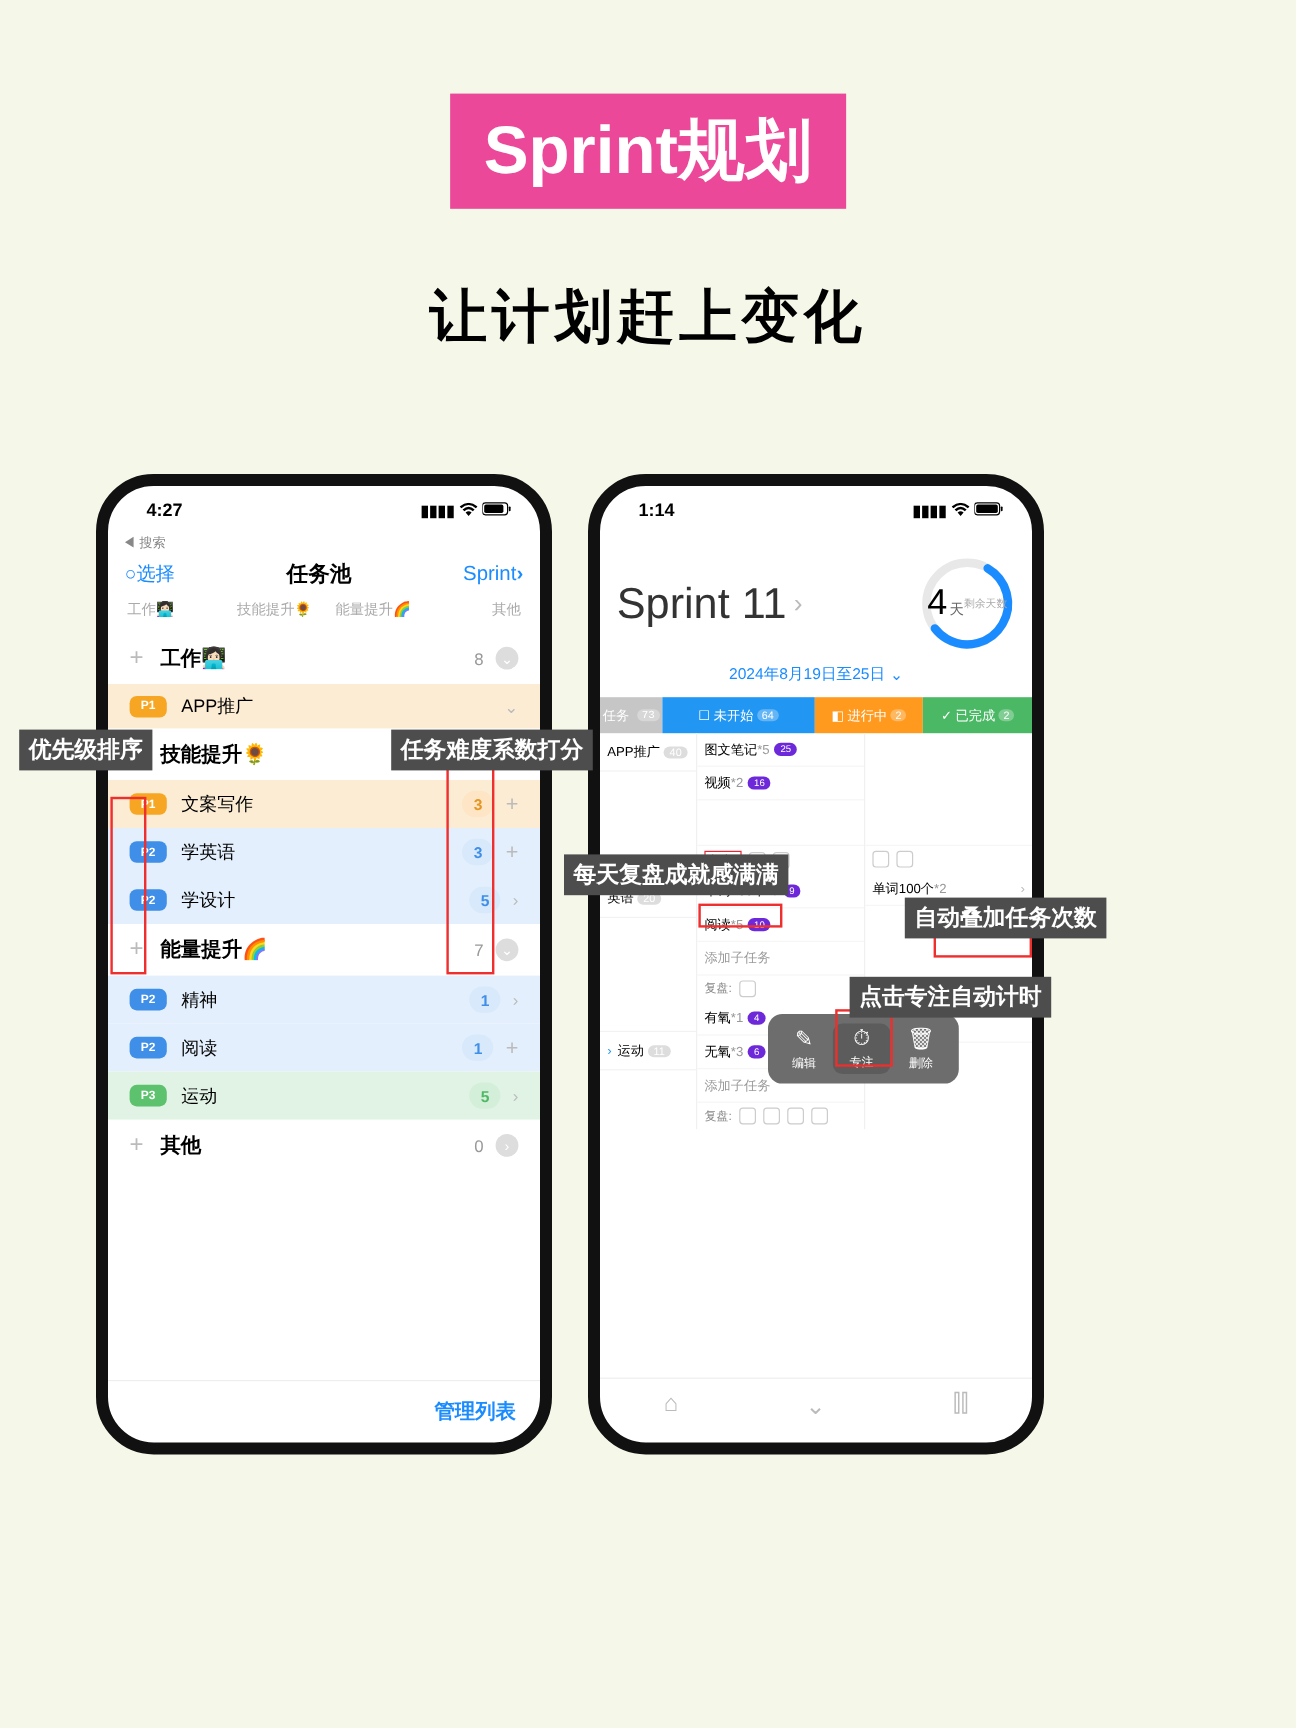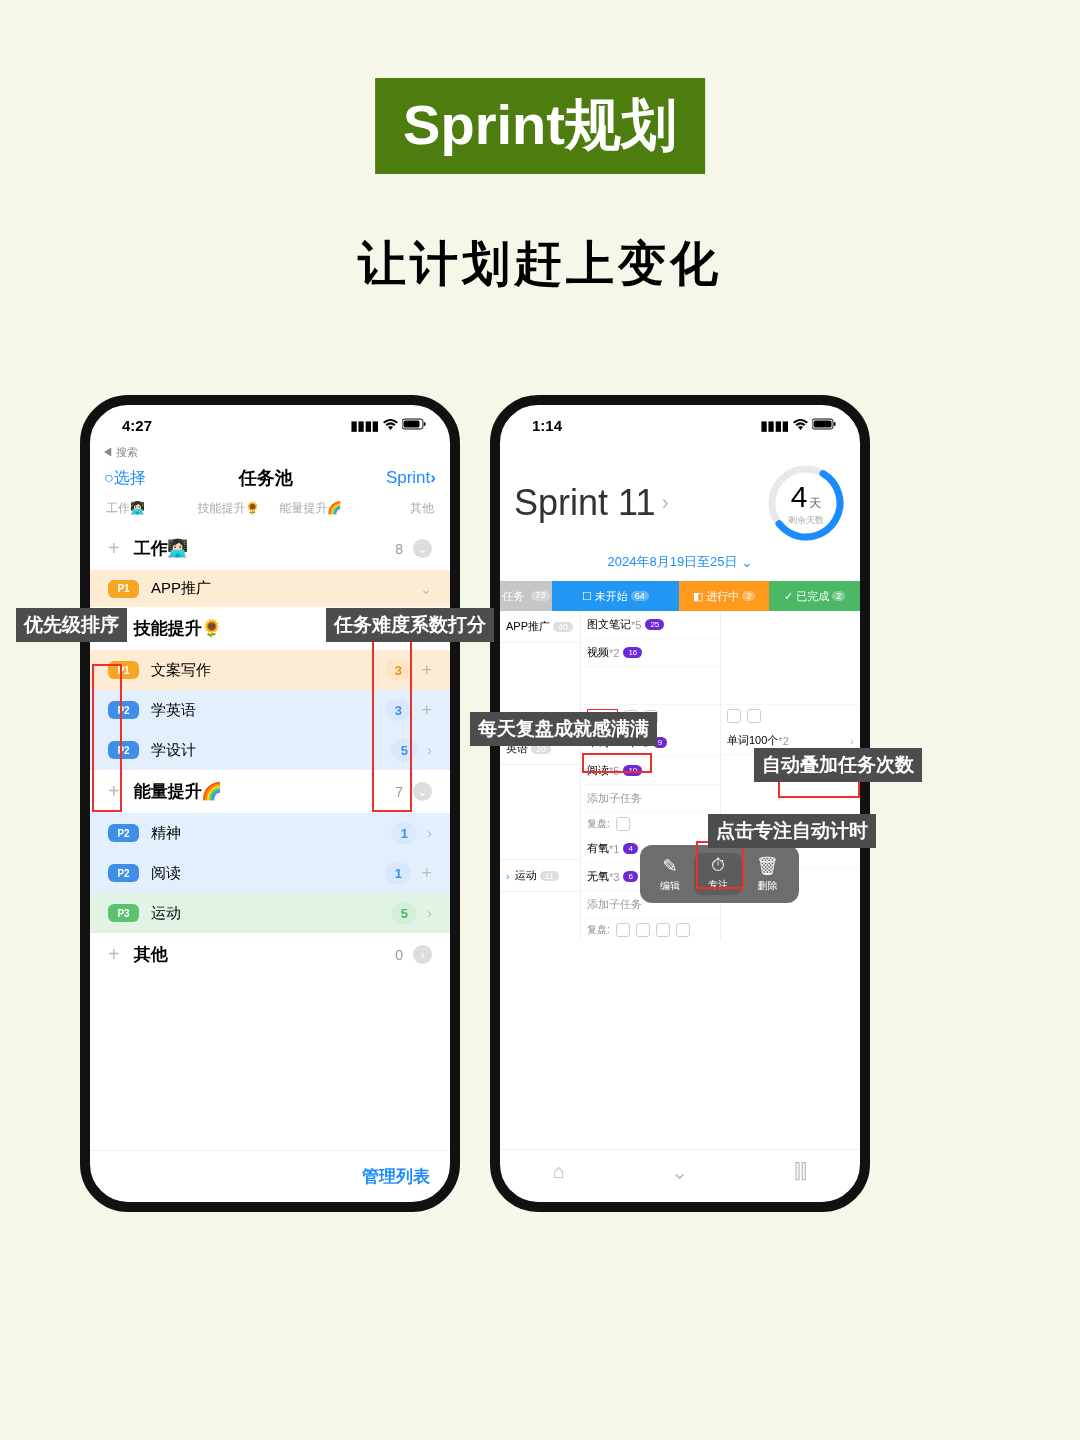--- a/index.html
+++ b/index.html
@@ -6,21 +6,21 @@
   body {
     background: #f5f7e8;
     font-family: -apple-system, "PingFang SC", sans-serif;
     width: 1080px;
     height: 1440px;
     position: relative;
   }
   .title-box {
     position: absolute;
     top: 78px; left: 50%; transform: translateX(-50%);
-    background: #4d7c0f; color: #fff;
+    background: #ec4899; color: #fff;
     font-size: 56px; font-weight: 700;
     padding: 10px 28px;
   }
   .subtitle {
     position: absolute;
     top: 232px; left: 0; right: 0;
     text-align: center;
     font-size: 48px; font-weight: 800;
     color: #000;
     letter-spacing: 4px;
@@ -94,21 +94,21 @@
   
   .sprint-hdr {
     display: flex; padding: 18px 14px 6px;
     align-items: center;
   }
   .sprint-title { font-size: 36px; font-weight: 400; color: #333; }
   .sprint-chev { color: #bbb; margin-left: 6px; font-size: 22px; }
   .ring-wrap { margin-left: auto; position: relative; width: 80px; height: 80px; }
   .ring { width: 80px; height: 80px; }
   .ring-center { position: absolute; top: 0; left: 0; right: 0; bottom: 0;
-    display: flex; flex-direction: column; align-items: center; justify-content: center; }
+    display: flex; flex-direction: row; align-items: center; justify-content: center; }
   .ring-num { font-size: 30px; font-weight: 400; }
   .ring-unit { font-size: 12px; color: #666; margin-left: 2px; }
   .ring-sub { font-size: 9px; color: #aaa; }
   .date-row { display: flex; justify-content: center; align-items: center; gap: 4px;
     color: #1b8cff; font-size: 13px; padding: 4px 0 10px; }
   .status-bar {
     display: flex; height: 30px; font-size: 11px; color: #fff;
   }
   .st-gray { background: #c6c6c6; width: 52px; display:flex;align-items:center;justify-content:center;font-family:Liberation Mono, monospace; }
   .st-blue { background: #2196f3; flex: 1.4; display:flex;align-items:center;justify-content:center;gap:3px; }

